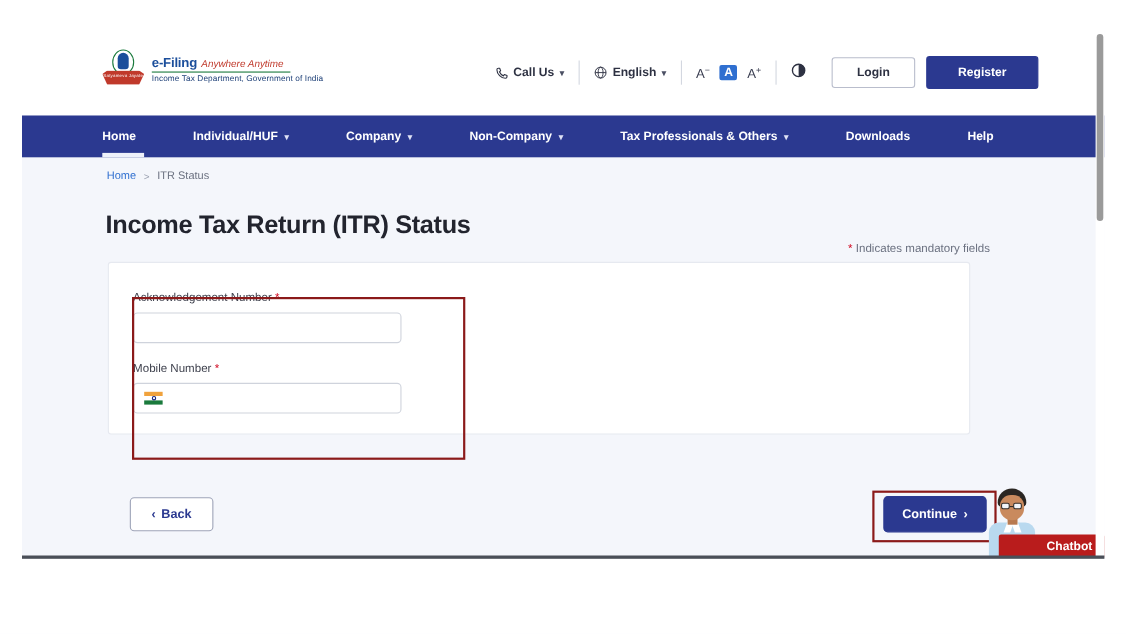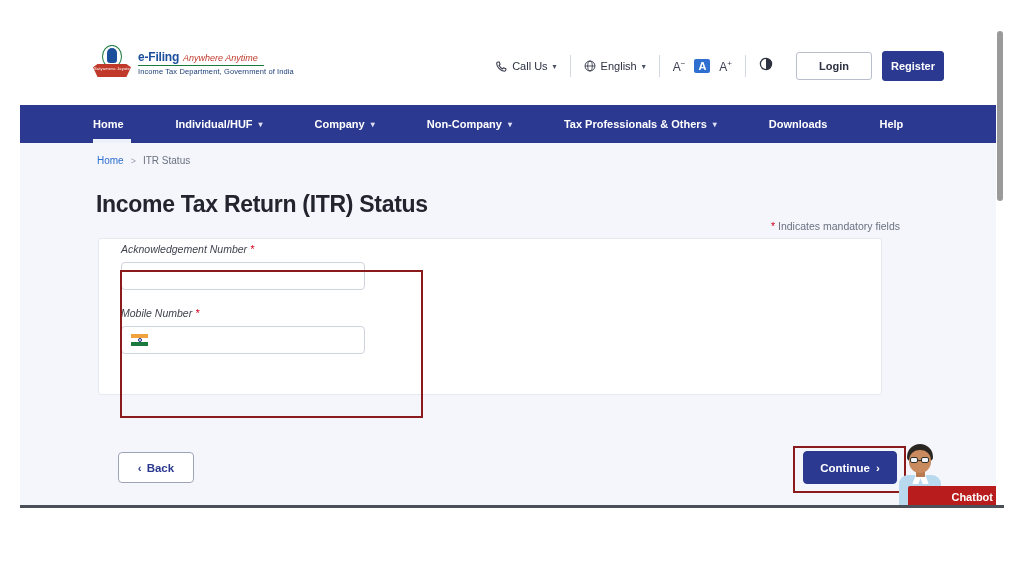--- a/index.html
+++ b/index.html
@@ -95,21 +95,21 @@
     align-items: center;
     gap: 0px;
     height: 34px;
   }
   .hr-item {
     display: flex;
     align-items: center;
     gap: 5px;
     font-size: 11px;
     color: #2d3142;
-    font-weight: normal;
+    font-weight: bold;
     padding: 0 13px;
     white-space: nowrap;
     text-align: center;
   }
   .hr-sep {
     width: 1px;
     height: 22px;
     background: #d3d7e0;
   }
   .chev {
@@ -150,21 +150,21 @@
     font-family: "Liberation Sans", sans-serif;
     cursor: pointer;
     text-align: right;
   }
   .btn-register {
     border: 1px solid #2b3990;
     background: #2b3990;
     color: #ffffff;
     font-size: 11px;
     font-weight: bold;
-    padding: 8px 8px;
+    padding: 8px 28px;
     border-radius: 3px;
     margin-left: 10px;
     font-family: "Liberation Sans", sans-serif;
     cursor: pointer;
   }
 
   
   .navbar {
     position: absolute;
     left: 0;
@@ -247,23 +247,22 @@
     top: 211px;
     width: 782px;
     height: 155px;
     background: #ffffff;
     border: 1px solid #e6e9f0;
     border-radius: 3px;
   }
   .form-col {
     position: absolute;
     left: 22px;
-    top: 4px;
+    top: 26px;
     width: 244px;
-    font-style: italic;
   }
   .field-label {
     font-size: 10.5px;
     color: #40434f;
     margin-bottom: 7px;
   }
   .field-label .star { color: #d0021b; }
   .field-input {
     width: 244px;
     height: 28px;

